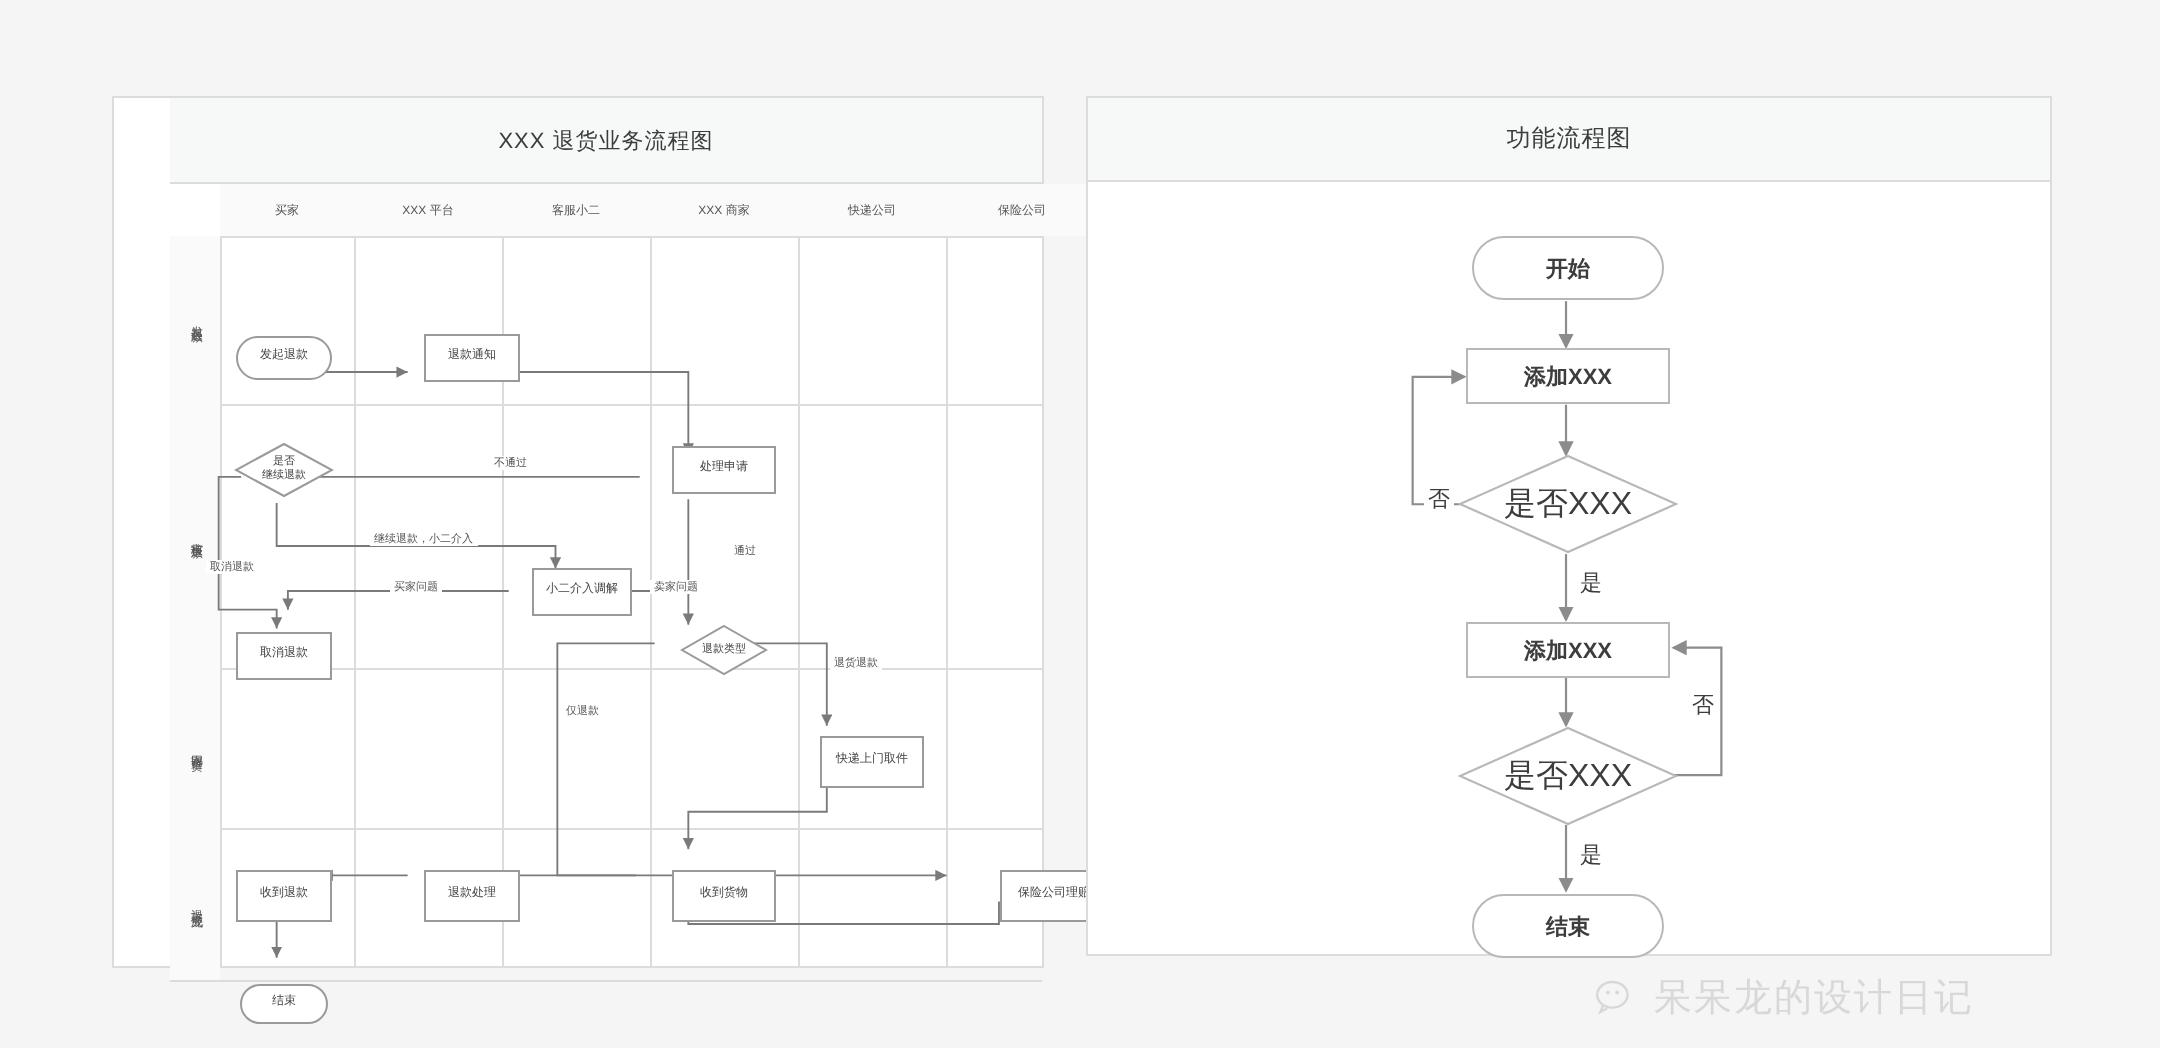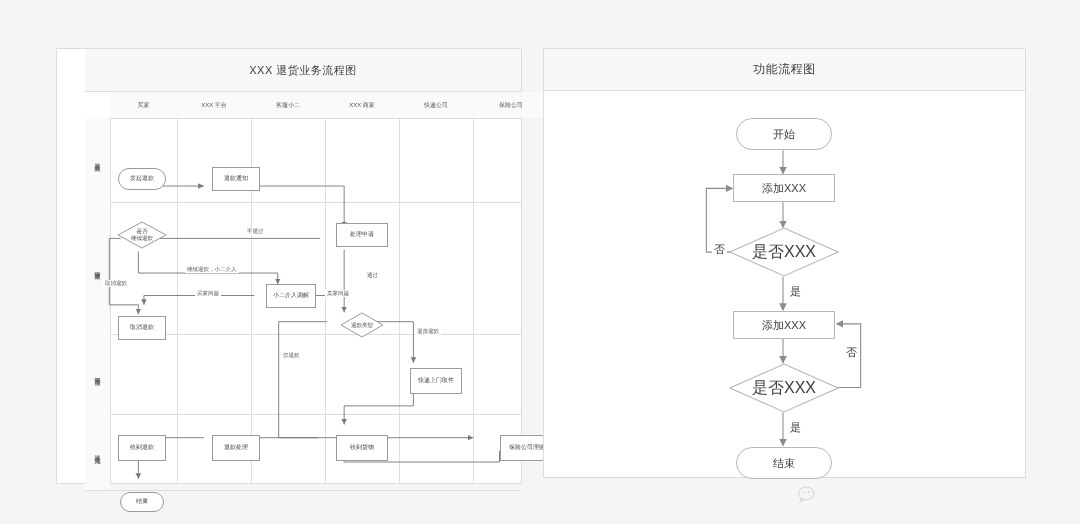--- a/index.html
+++ b/index.html
@@ -57,20 +57,21 @@
   svg.wires{position:absolute;left:0;top:0;width:100%;height:100%;pointer-events:none;}
   
   #right-panel{left:543px;top:48px;width:483px;height:430px;}
   #right-panel .panel-title{height:42px;font-size:12px;}
   .fc{position:relative;width:100%;height:388px;}
   .fnode{
     position:absolute;box-sizing:border-box;
     display:flex;align-items:center;justify-content:center;
     font-size:11px;color:#3d3d3d;background:#fff;
     border:1px solid #b8b8b8;
+    font-weight:bold;
   }
   .fnode.term{border-radius:20px;}
   .fdia{position:absolute;}
   .fdia .dlabel{
     position:absolute;left:0;top:0;width:100%;height:100%;
     display:flex;align-items:center;justify-content:center;
     font-size:16px;color:#3d3d3d;z-index:2;
   }
   .flabel{position:absolute;font-size:11px;color:#3d3d3d;background:#fff;padding:0 2px;}
   
@@ -272,13 +273,14 @@
   </div>
 </div>
 
 <div id="watermark">
   <svg class="wc" width="22" height="19" viewBox="0 0 22 19">
     <ellipse cx="8.2" cy="7.4" rx="7.6" ry="6.4" fill="none" stroke="#d8d8d8" stroke-width="1.2"></ellipse>
     <path d="M3.6,12.4 L2.2,16 L5.6,14.1" fill="none" stroke="#d8d8d8" stroke-width="1.2"></path>
     <circle cx="5.9" cy="6.2" r="1" fill="#d8d8d8"></circle>
     <circle cx="10.6" cy="6.2" r="1" fill="#d8d8d8"></circle>
   </svg>
+  <span>呆呆龙的设计日记</span>
 </div>
 
 </body></html>

